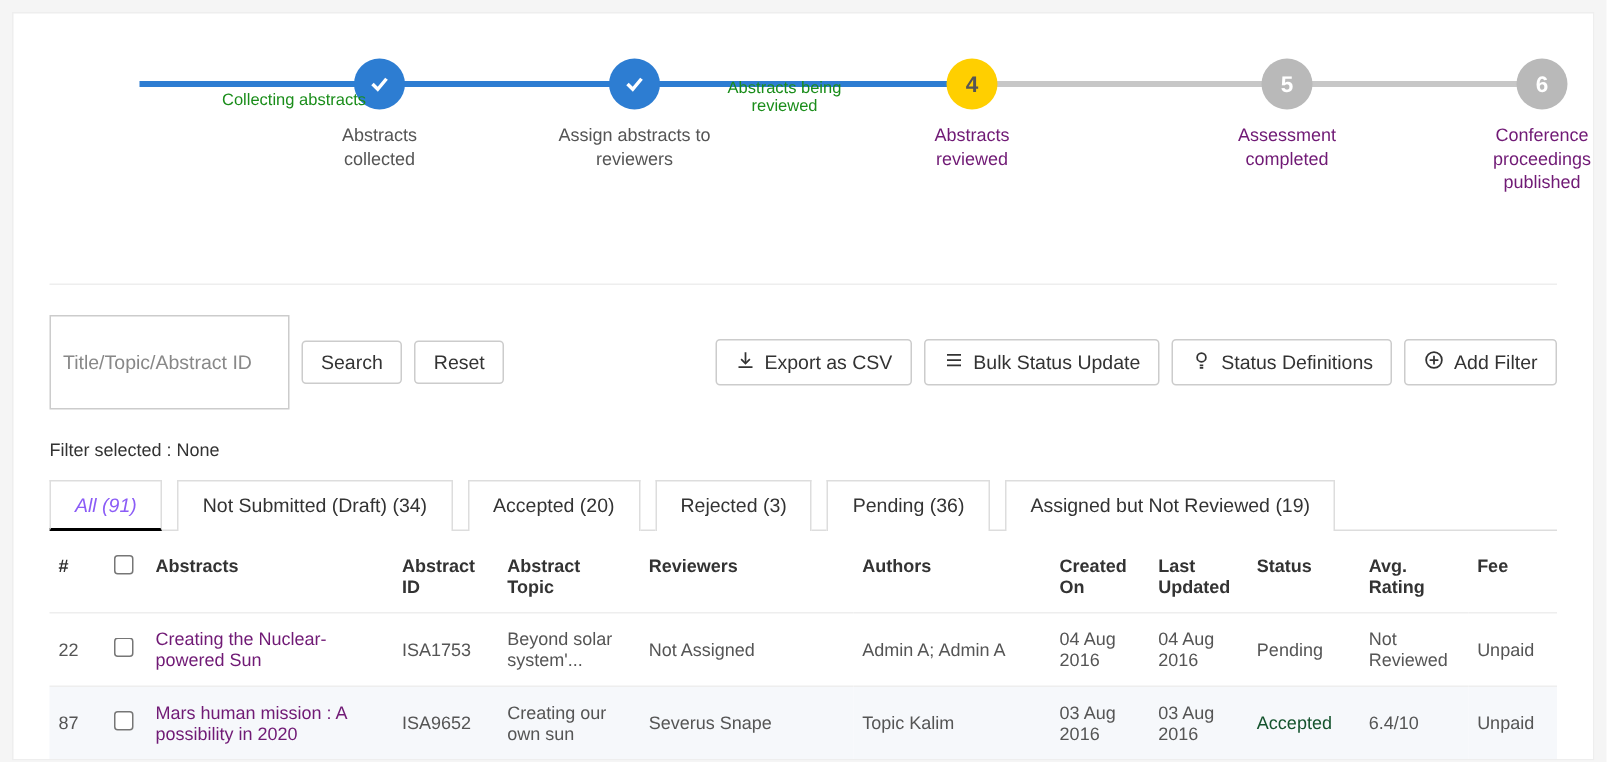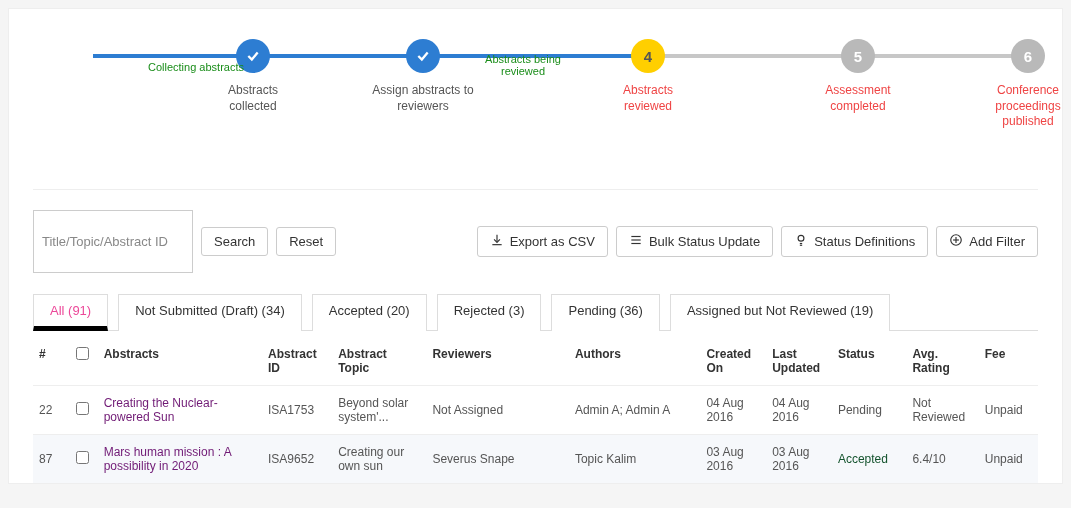--- a/index.html
+++ b/index.html
@@ -7,41 +7,41 @@
   .card { background: #fff; width: 1055px; margin: 0 auto; padding: 20px 24px 0 24px; border: 1px solid #eee; }
 
   
   .stepper { position: relative; height: 130px; margin: 10px 0 20px 0; }
   .step { position: absolute; text-align: center; }
   .step .circle { width: 34px; height: 34px; border-radius: 50%; margin: 0 auto 10px auto; display: flex; align-items: center; justify-content: center; color: #fff; font-weight: bold; font-size: 15px; }
   .circle.done { background: #2d7dd2; }
   .circle.current { background: #ffcf00; color: #555; }
   .circle.future { background: #b9b9b9; }
   .step .label { font-size: 12px; color: #555; line-height: 1.3; }
-  .step.dim .label { color: #ef4444; }
+  .step.dim .label { color: #701a75; }
   .bar { position: absolute; top: 15px; height: 4px; }
   .bar.blue { background: #2d7dd2; }
   .bar.grey { background: #c7c7c7; }
   .caption { position: absolute; font-size: 11px; color: #1a8d1a; top: 22px; white-space: nowrap; }
 
   hr.sep { border: none; border-top: 1px solid #eee; margin: 10px 0 20px 0; }
 
   
   .toolbar { display: flex; align-items: center; gap: 8px; margin-bottom: 20px; }
   .txt { border: 1px solid #ccc; padding: 23px 8px; font-size: 13px; width: 160px; color: #555; }
   .txt::placeholder { color: #888; }
   .btn { border: 1px solid #ccc; background: #fff; padding: 6px 12px; font-size: 13px; color: #333; border-radius: 3px; cursor: pointer; display: inline-flex; align-items: center; gap: 6px; }
   .spacer { flex: 1; }
 
   .filter-line { font-size: 12px; color: #333; margin-bottom: 12px; }
 
   
   .tabs { display: flex; gap: 10px; border-bottom: 1px solid #ddd; }
   .tab { border: 1px solid #ddd; border-bottom: none; padding: 8px 16px; font-size: 13px; color: #333; cursor: pointer; background: #fff; position: relative; top: 1px; }
-  .tab.active { color: #ec4899; border-bottom: 5px solid #000000; }
+  .tab.active { color: #8b5cf6; border-bottom: 2px solid #000000; font-style: italic; }
 
   
   table { width: 100%; border-collapse: collapse; margin-top: 6px; }
   th { text-align: left; font-size: 12px; font-weight: bold; color: #333; padding: 10px 6px; vertical-align: top; }
   td { font-size: 12px; padding: 10px 6px; border-top: 1px solid #eee; vertical-align: middle; color: #555; }
   tr.alt td { background: #f6f8fb; }
   td a { color: #701a75; text-decoration: none; }
   .accepted { color: #14532d; }
 
   .ico { width: 14px; height: 14px; display: inline-block; }
@@ -123,20 +123,24 @@
     <button class="btn">
       <span><svg class="ico" viewBox="0 0 24 24" fill="none" stroke="#333" stroke-width="2">
             <circle cx="12" cy="12" r="9"></circle>
             <line x1="12" y1="7" x2="12" y2="17"></line>
             <line x1="7" y1="12" x2="17" y2="12"></line>
           </svg></span>
       <span>Add Filter</span>
     </button>
   </div>
 
+  <div class="filter-line">
+    <span>Filter selected :</span>
+    <span>None</span>
+  </div>
 
   <div class="tabs">
     <div class="tab active">All (91)</div>
     <div class="tab">Not Submitted (Draft) (34)</div>
     <div class="tab">Accepted (20)</div>
     <div class="tab">Rejected (3)</div>
     <div class="tab">Pending (36)</div>
     <div class="tab">Assigned but Not Reviewed (19)</div>
   </div>
 

